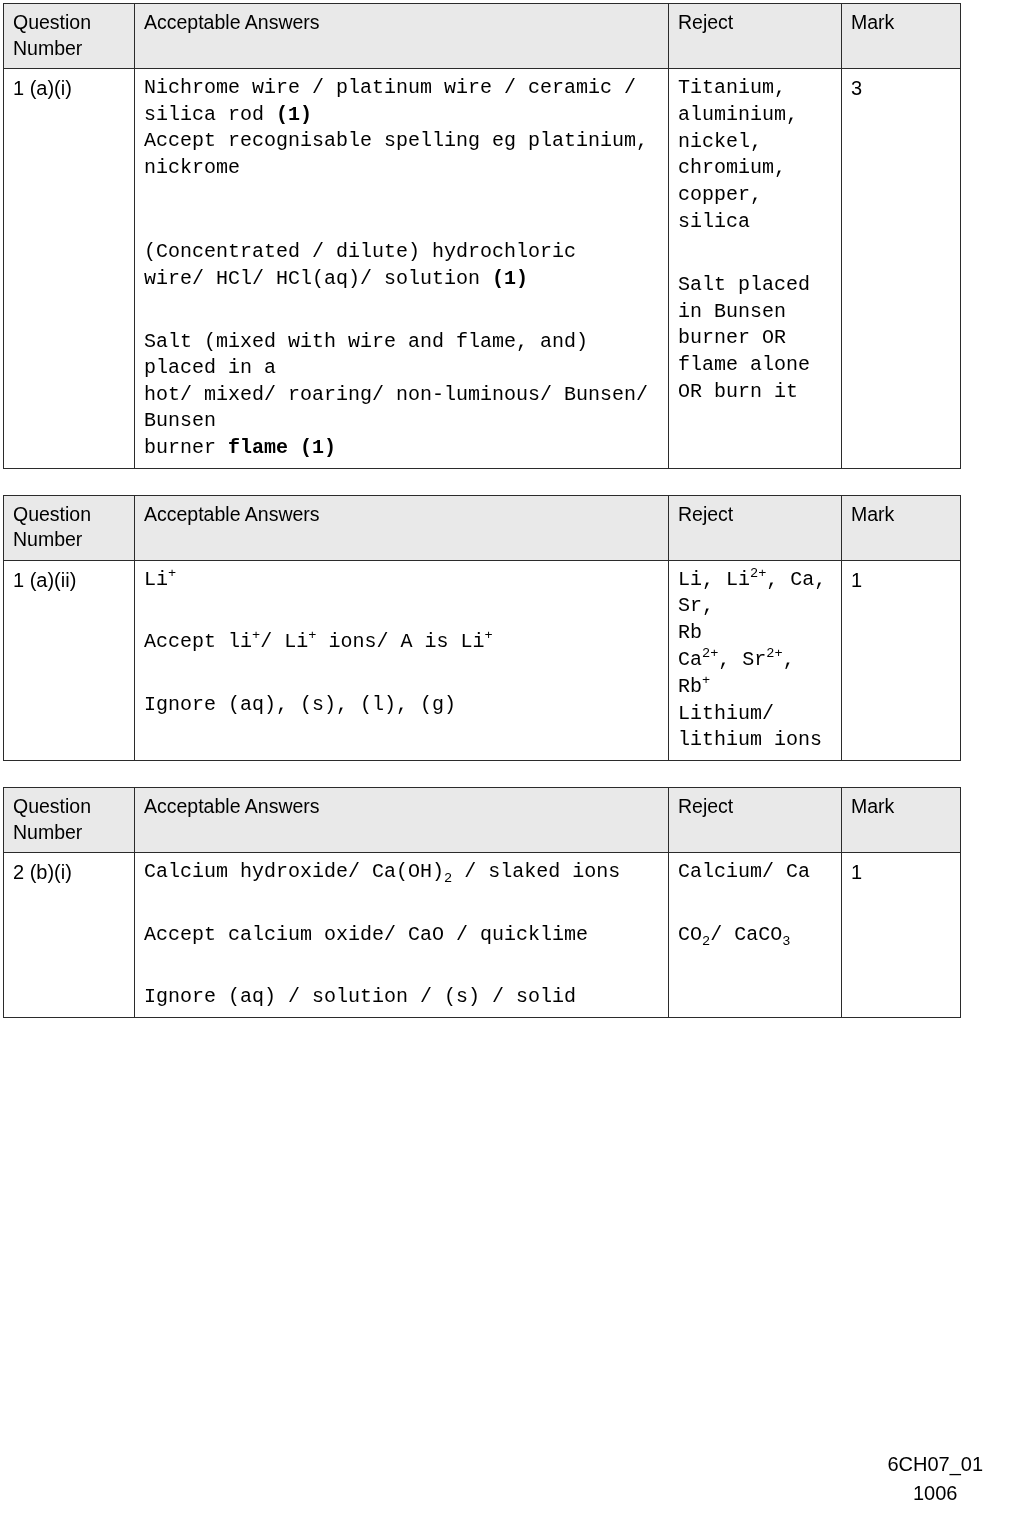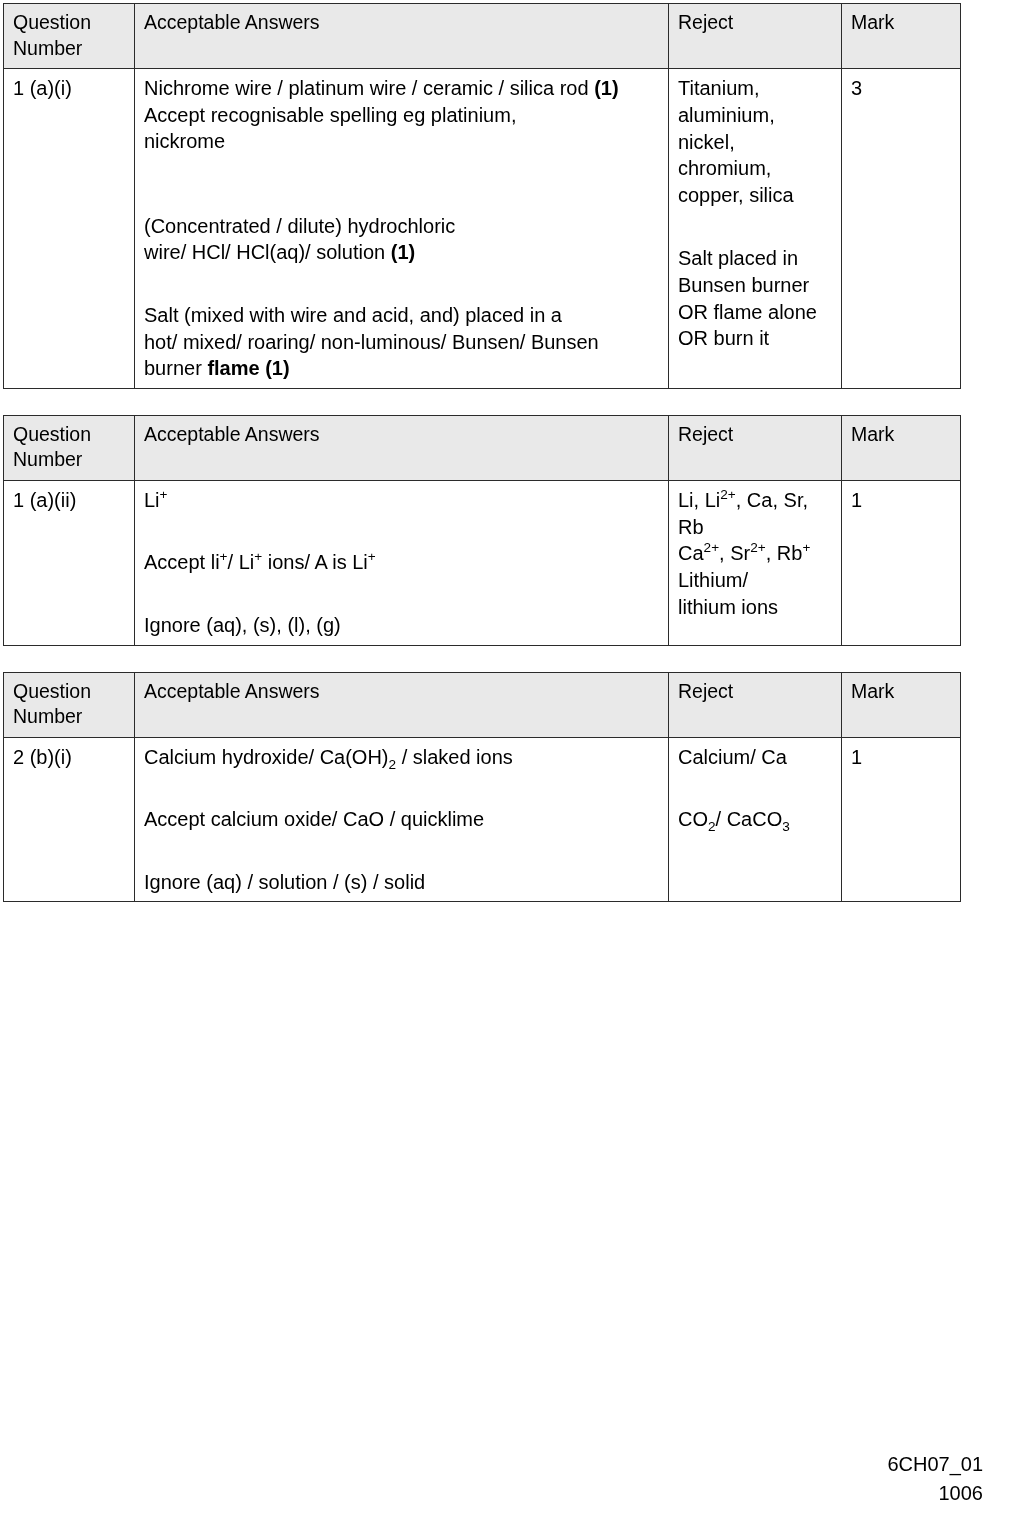--- a/index.html
+++ b/index.html
@@ -66,20 +66,21 @@
     white-space: nowrap;
   }
 
   .mark {
     font-weight: bold;
     padding-top: 30px;
   }
 
   .ans, .rej {
     padding-top: 30px;
+    font-family: Liberation Mono, monospace;
   }
 
   .rej {
     line-height: 1.34;
   }
 
   .para { margin: 0 0 0 0; }
   .gap-md { height: 36px; }
   .gap-lg { height: 58px; }
 
@@ -89,21 +90,21 @@
     font-size: 0.68em;
     line-height: 0;
   }
   sup { vertical-align: super; }
   sub { vertical-align: sub; }
 
   .footer {
     position: absolute;
     right: 36px;
     bottom: 14px;
-    text-align: right;
+    text-align: center;
     font-size: 20px;
     line-height: 1.45;
   }
   .footer div { white-space: nowrap; }
 </style>
 </head>
 <body>
 
 <div class="page">
 
@@ -126,21 +127,21 @@
       <tr>
         <td class="qn">1 (a)(i)</td>
         <td class="ans">
           <div class="para"><span>Nichrome wire /  platinum wire /  ceramic /  silica rod </span><span class="b">(1)</span></div>
           <div class="para">Accept recognisable spelling eg platinium,</div>
           <div class="para">nickrome</div>
           <div class="gap-lg"></div>
           <div class="para">(Concentrated / dilute) hydrochloric</div>
           <div class="para"><span>wire/ HCl/ HCl(aq)/  solution </span><span class="b">(1)</span></div>
           <div class="gap-md"></div>
-          <div class="para">Salt (mixed with wire and acid, and) placed in a</div>
+          <div class="para">Salt (mixed with wire and flame, and) placed in a</div>
           <div class="para">hot/ mixed/ roaring/ non-luminous/ Bunsen/ Bunsen</div>
           <div class="para"><span>burner  </span><span class="b">flame (1)</span></div>
         </td>
         <td class="rej">
           <div class="para">Titanium, aluminium, nickel, chromium, copper, silica</div>
           <div class="gap-md"></div>
           <div class="para">Salt placed in Bunsen burner OR flame alone OR burn it</div>
         </td>
         <td class="mark">3</td>
       </tr>

